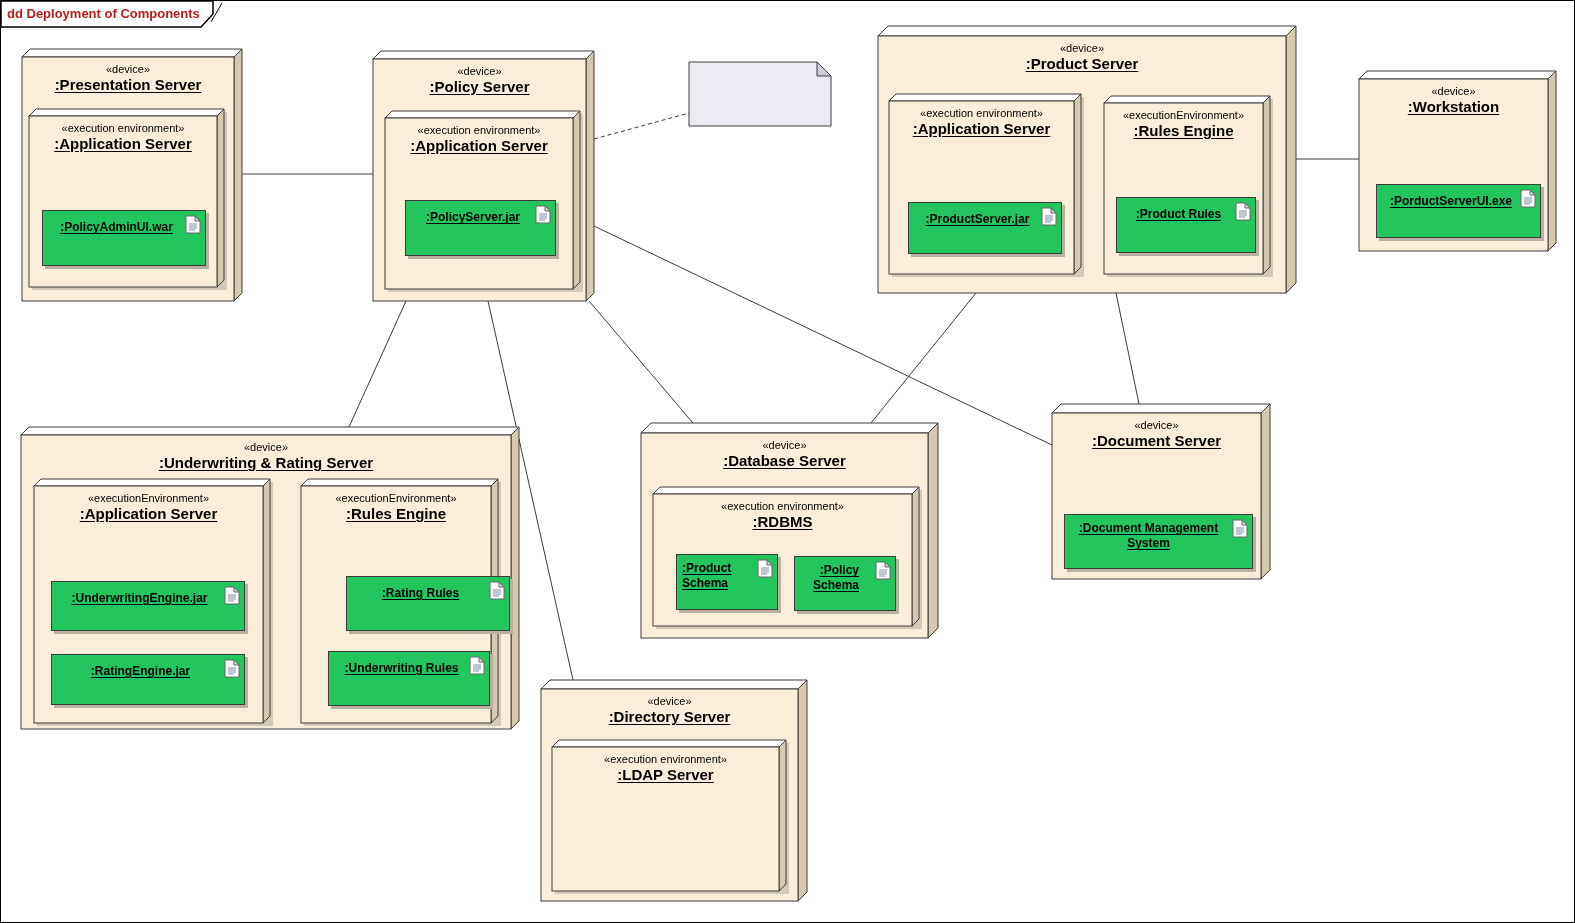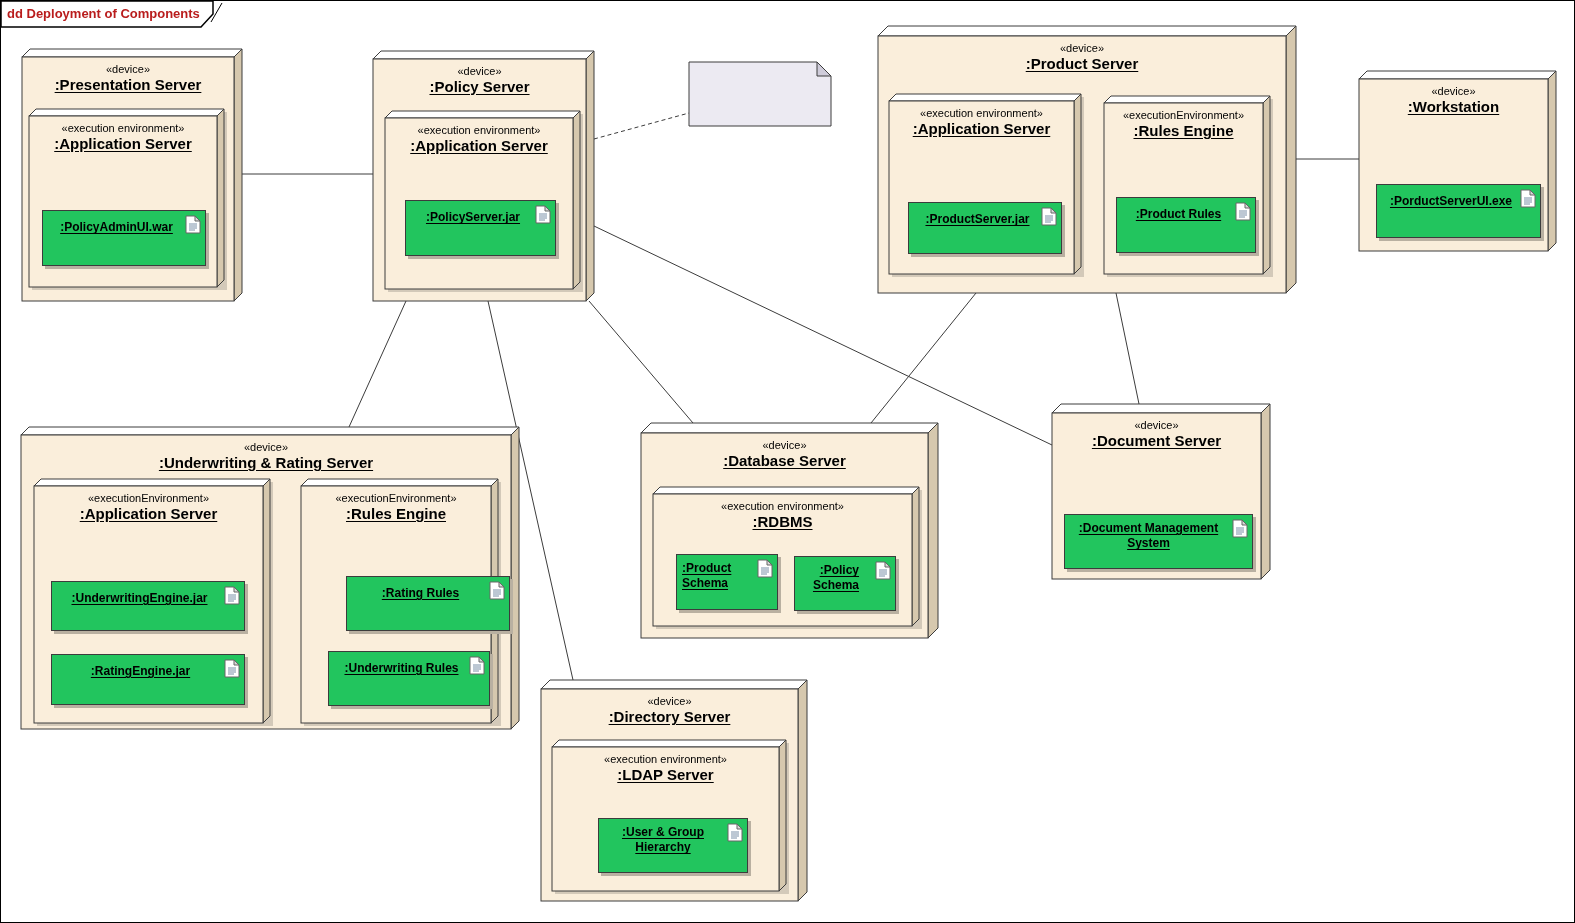--- a/index.html
+++ b/index.html
@@ -318,24 +318,16 @@
   <div class="box3d" style="left:540px;top:688px;width:257px;height:212px;">
     <div class="hdr">
       <div class="stereo">«device»</div>
       <div class="nname">:Directory Server</div>
     </div>
     <div class="box3d inner" style="left:11px;top:58px;width:227px;height:144px;">
       <div class="hdr">
         <div class="stereo">«execution environment»</div>
         <div class="nname">:LDAP Server</div>
       </div>
-      <div class="artifact" style="left:46px;top:71px;width:148px;height:53px;">
-        <div class="lbl" style="padding:6px 24px 0 4px;">:User &amp; Group Hierarchy</div>
-        <svg class="aicon" width="16" height="19" viewBox="0 0 16 19">
-            <path d="M1,1 L10,1 L15,6 L15,18 L1,18 Z" fill="#fff" stroke="#666"></path>
-            <path d="M10,1 L10,6 L15,6 Z" fill="#d8d8d8" stroke="#666"></path>
-            <path d="M4,9 h8 M4,11 h8 M4,13 h8 M4,15 h6" stroke="#7A90A8" stroke-width="1"></path>
-          </svg>
-      </div>
     </div>
   </div>
 
 </div>
 
 </body></html>

